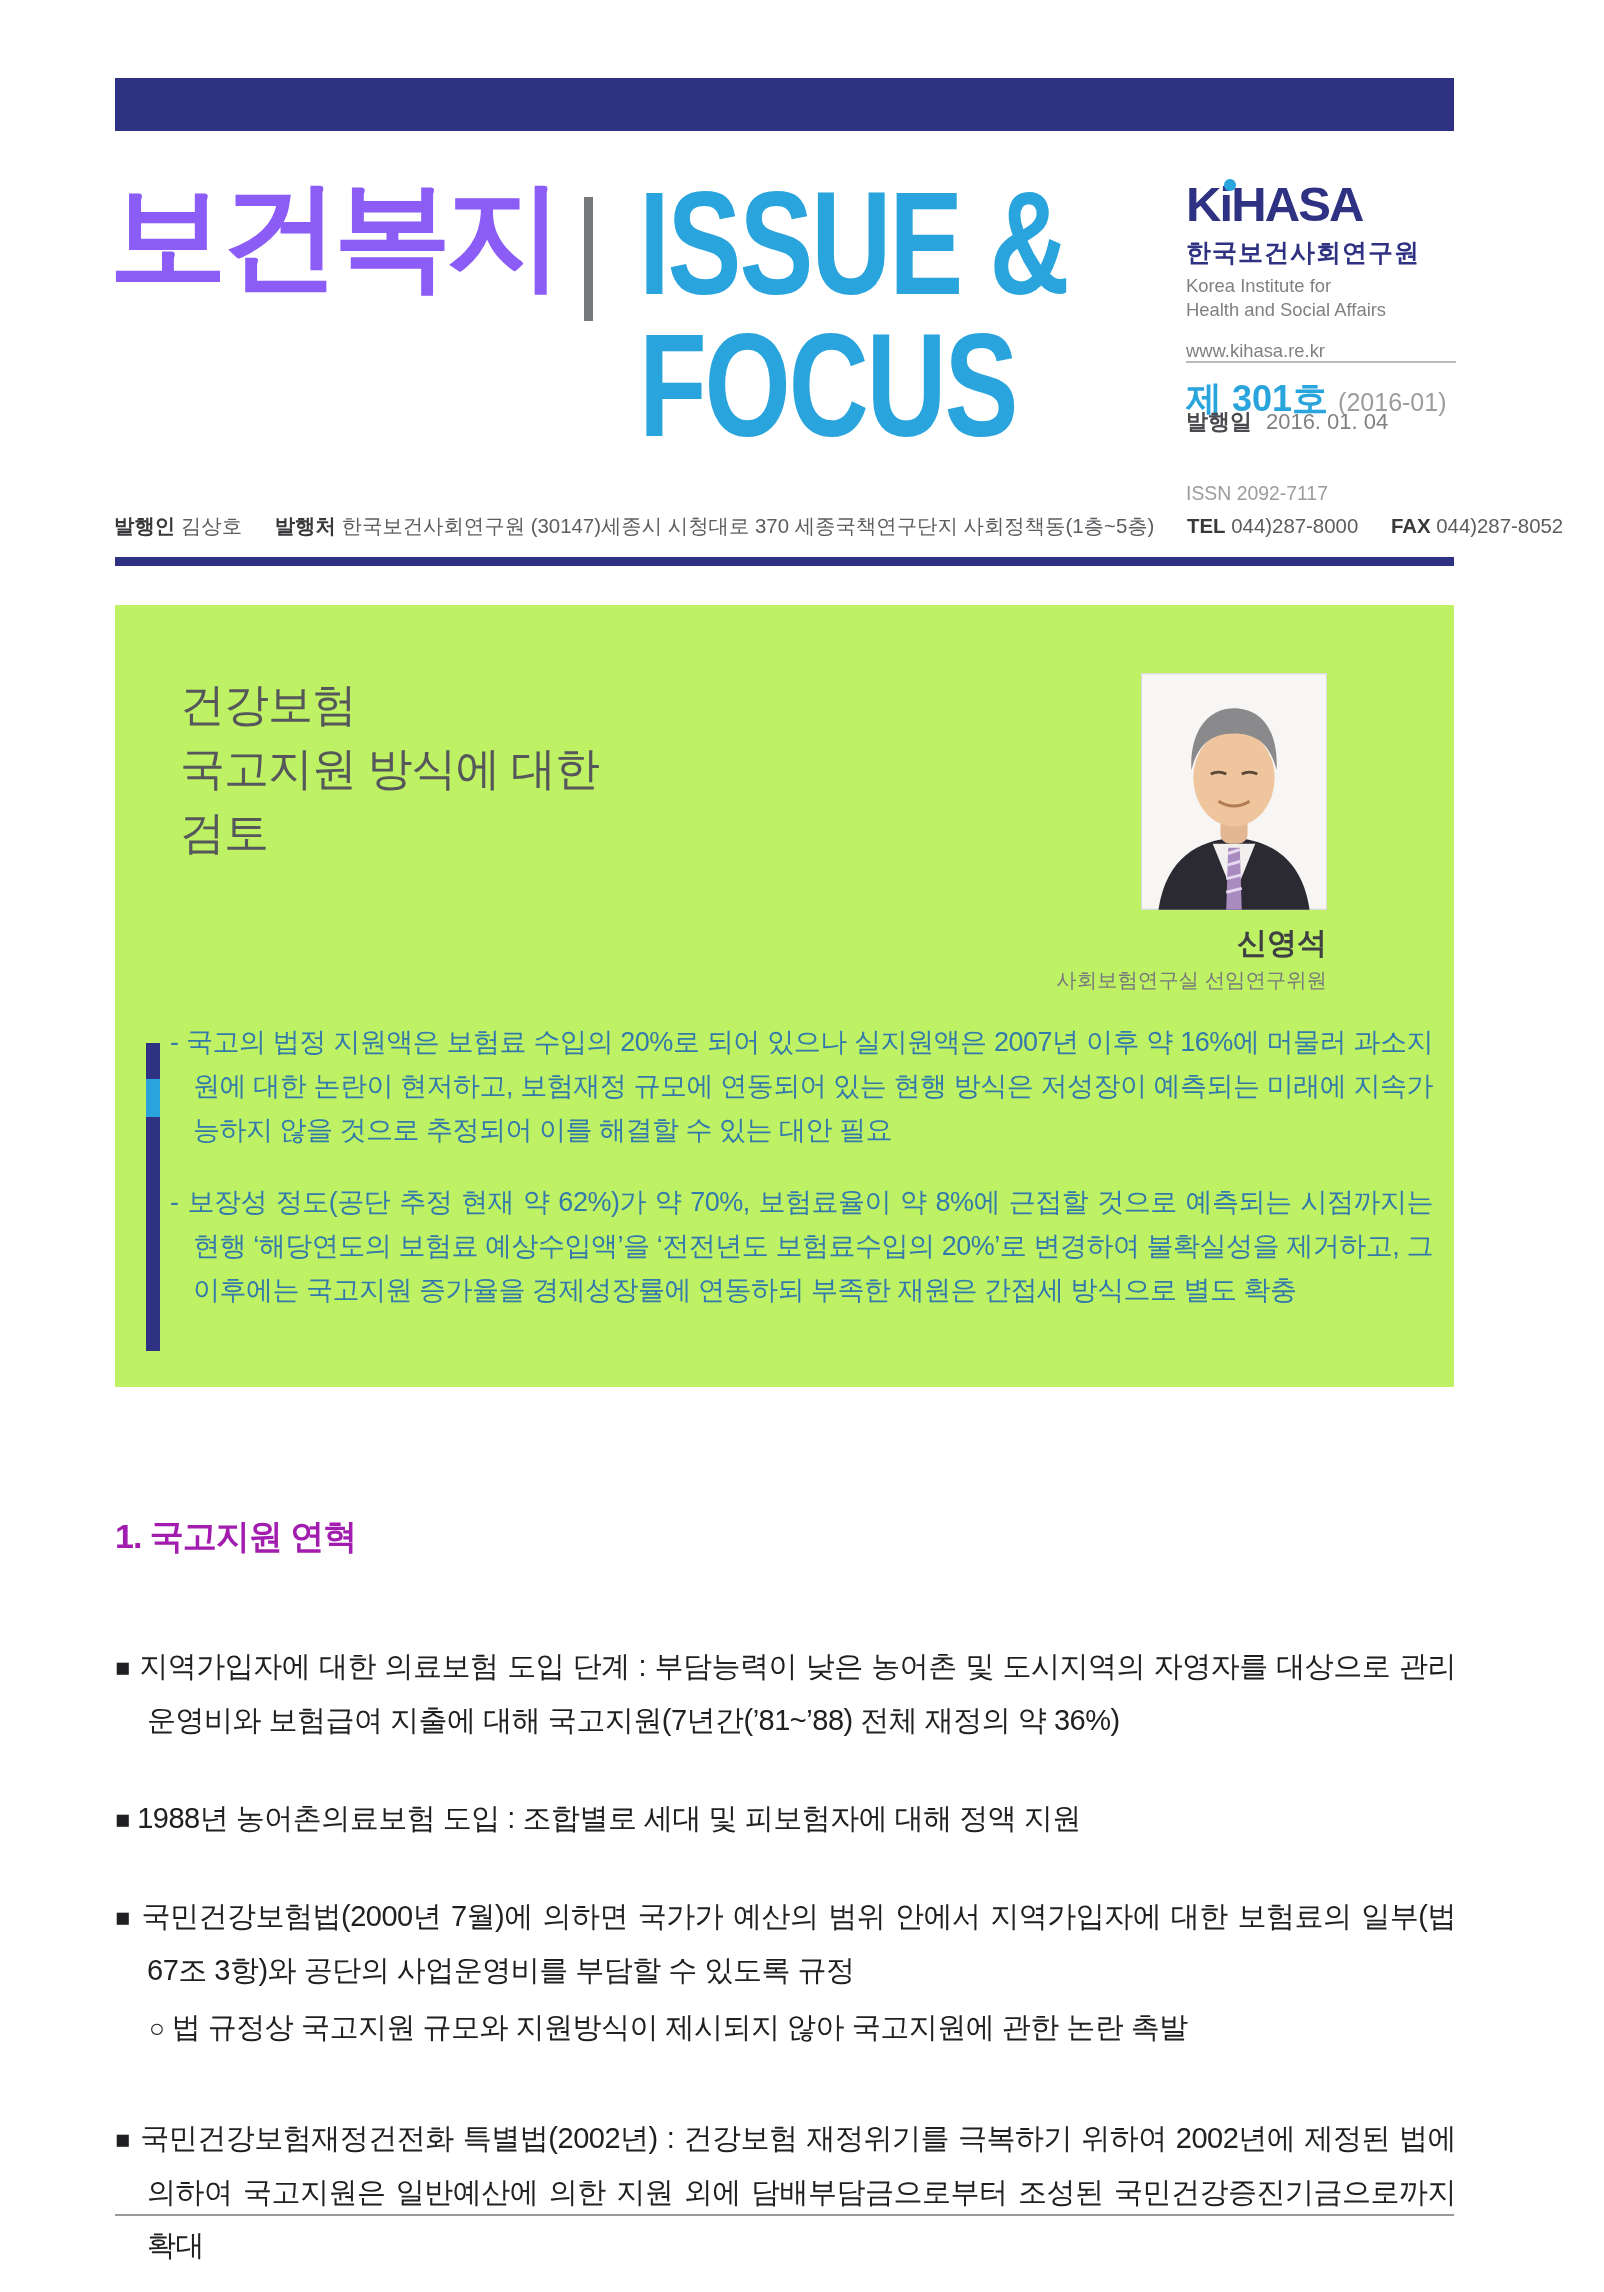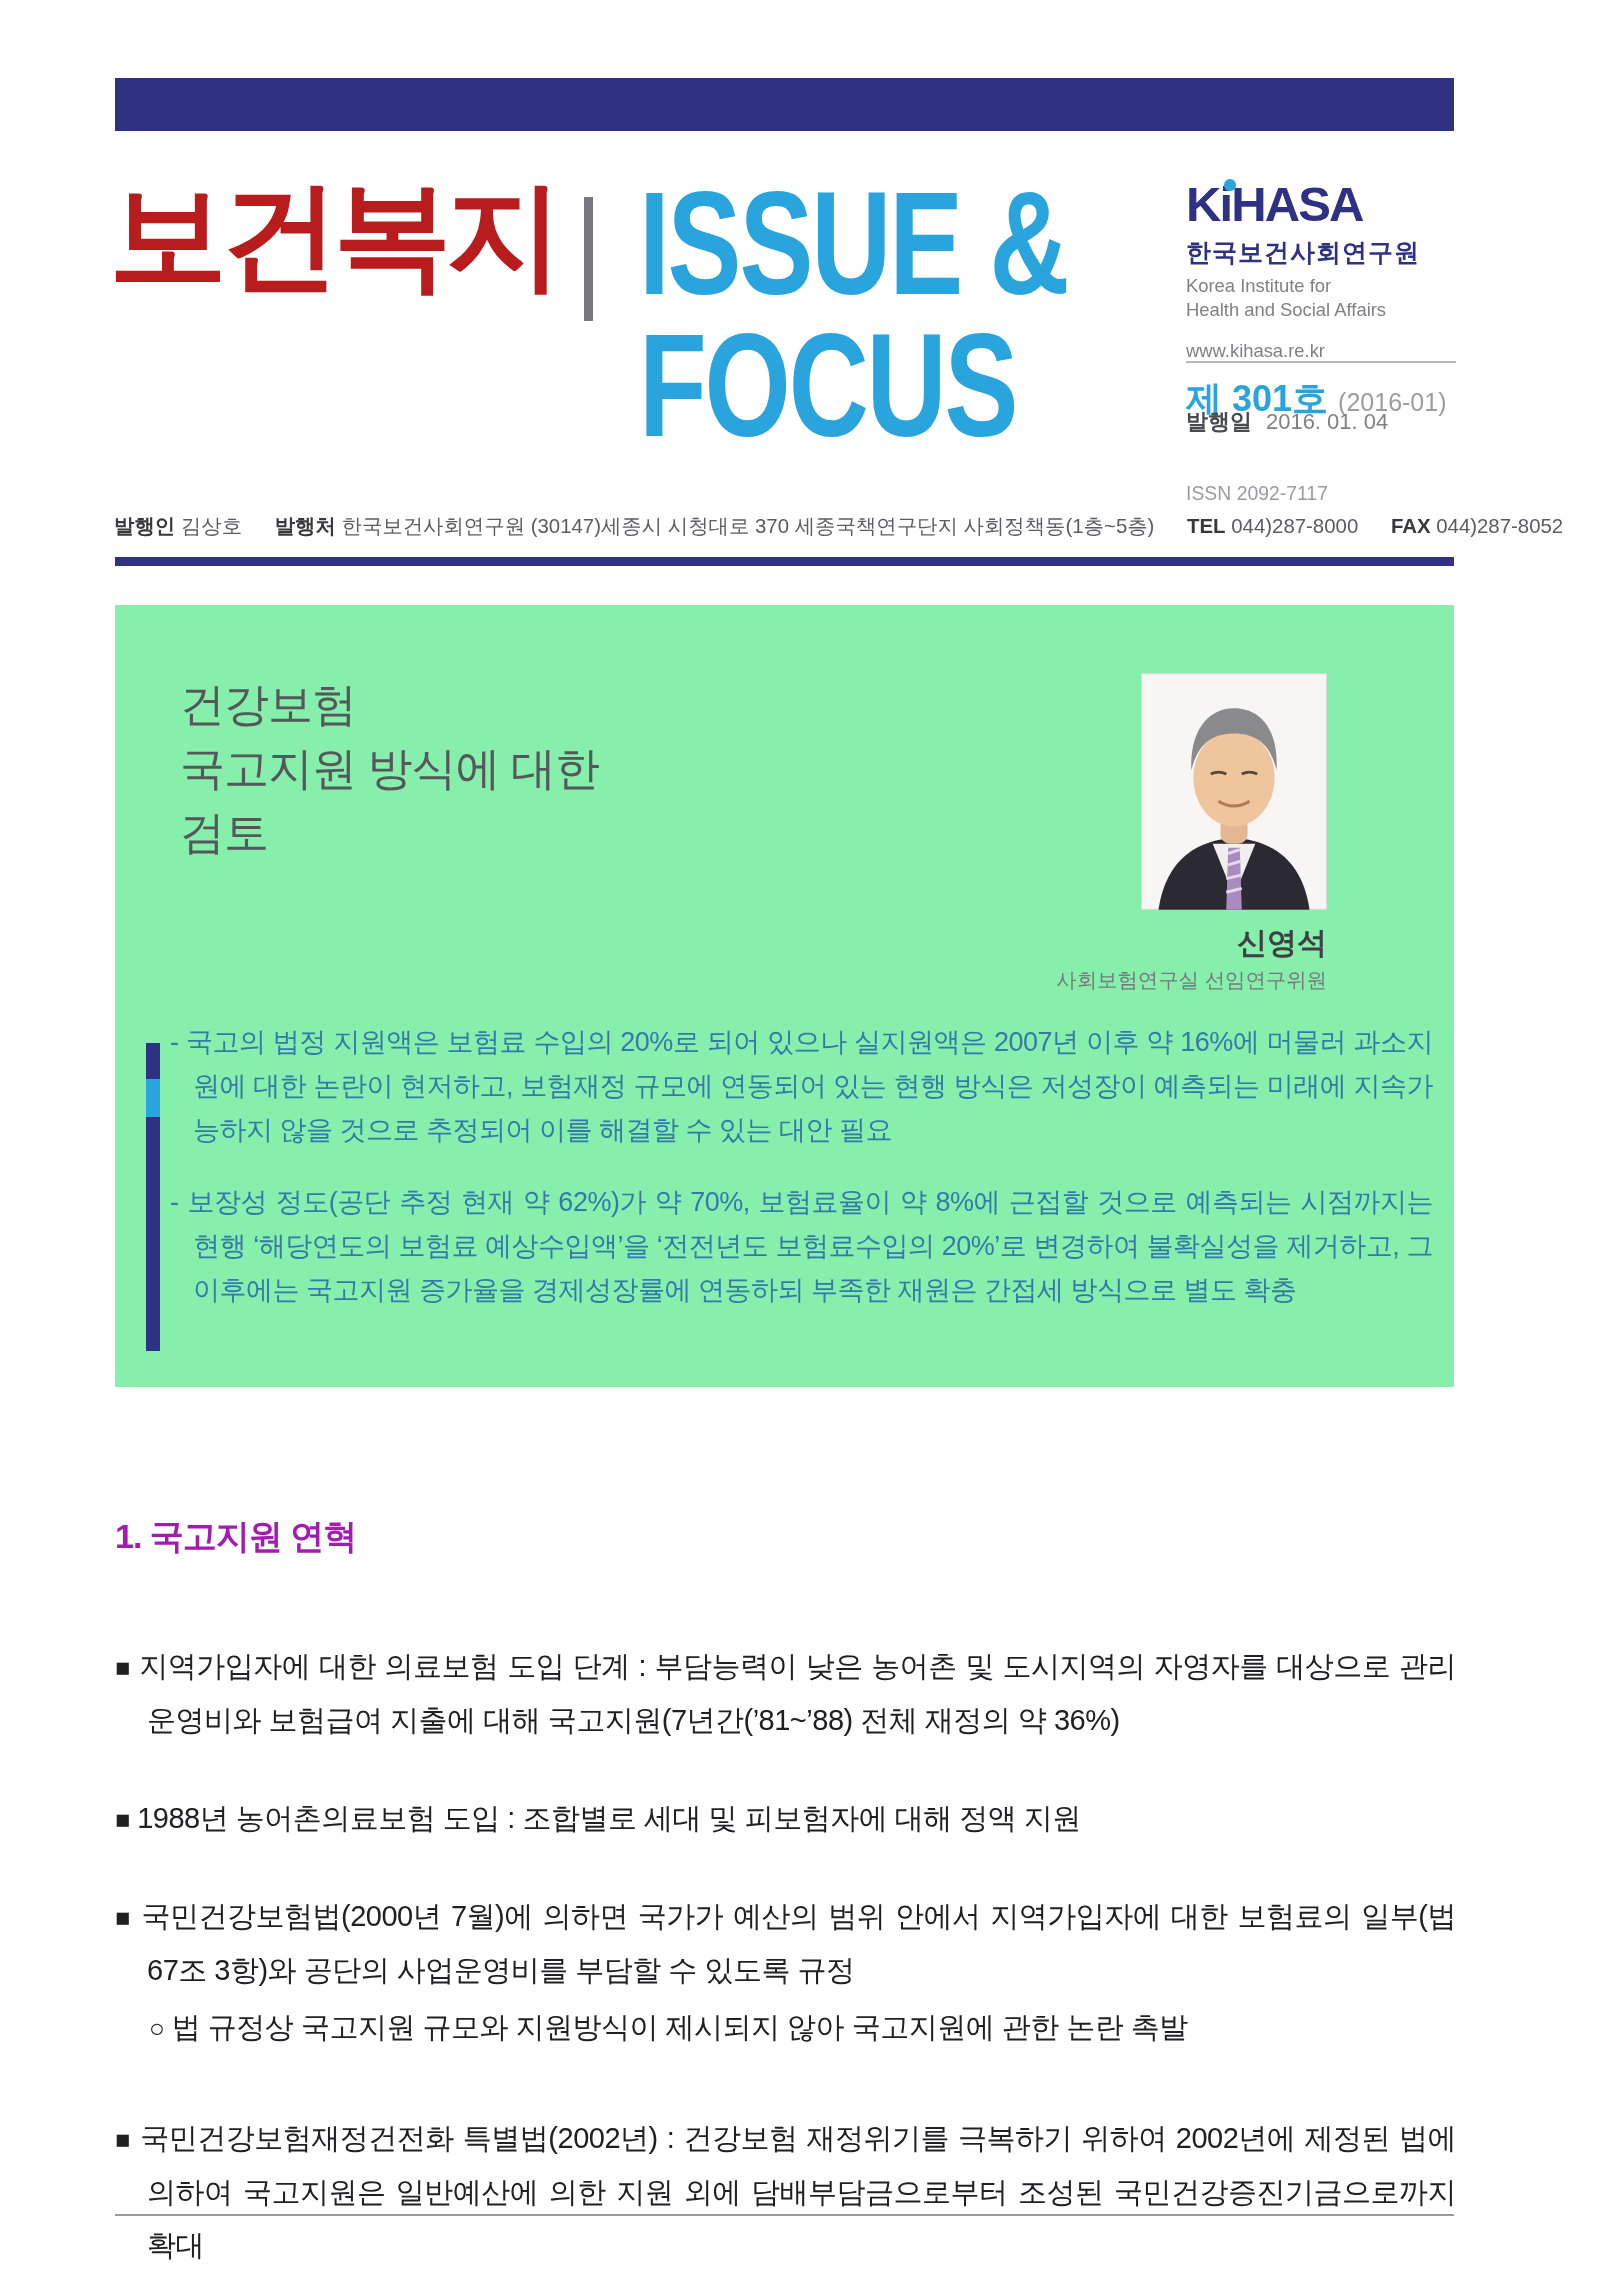--- a/index.html
+++ b/index.html
@@ -5,21 +5,21 @@
   html,body{margin:0;padding:0;}
   body{
     width:1605px;height:2293px;position:relative;background:#ffffff;
     font-family:"Liberation Sans","DejaVu Sans",sans-serif;
     color:#202022;overflow:hidden;
   }
   .abs{position:absolute;}
 
   
   .top-bar{left:115px;top:78px;width:1339px;height:53px;background:#2f3182;}
-  .masthead-kr{left:109px;top:171px;font-size:118px;font-weight:700;color:#b91c1c;letter-spacing:-5.8px;line-height:1.1;}
+  .masthead-kr{left:109px;top:171px;font-size:118px;font-weight:700;color:#8b5cf6;letter-spacing:-5.8px;line-height:1.1;}
   .masthead-divider{left:584px;top:197px;width:8.7px;height:124px;background:#77787b;}
   .masthead-en{left:639px;top:173px;font-size:146px;line-height:142px;font-weight:700;color:#29a4dc;
     letter-spacing:-2.9px;transform:scaleX(.76);transform-origin:left top;white-space:nowrap;}
 
   .logo-block{left:1186px;top:180px;width:270px;}
   .kihasa{position:relative;font-size:49px;font-weight:800;color:#2f3182;letter-spacing:-1.9px;line-height:1;}
   .kihasa-dot{position:absolute;left:38px;top:-1px;width:11.6px;height:11.6px;border-radius:50%;background:#29a4dc;}
   .logo-kr{font-size:25px;font-weight:700;color:#2f3182;margin-top:6.8px;letter-spacing:1px;}
   .logo-en{font-size:18.4px;line-height:24px;color:#808184;margin-top:5px;}
   .logo-url{font-size:18.4px;color:#808184;margin-top:18.4px;}
@@ -31,21 +31,21 @@
   .issue-date .lbl{font-weight:700;color:#4a4b4e;margin-right:7.8px;}
   .issue-issn{left:1186px;top:450px;font-size:19.4px;color:#9b9c9e;margin-top:32px;}
 
   .publisher{left:114px;top:512px;width:1343px;font-size:20.4px;color:#5b5c5f;white-space:nowrap;}
   .publisher .lbl{font-weight:700;color:#39393c;}
   .publisher .gap{display:inline-block;width:21.3px;}
 
   .thin-bar{left:115px;top:557px;width:1339px;height:8.7px;background:#2f3182;}
 
   
-  .cover-box{left:115px;top:605px;width:1339px;height:782px;background:#86efac;}
+  .cover-box{left:115px;top:605px;width:1339px;height:782px;background:#bef264;}
   .cover-title{position:absolute;left:65px;top:68px;font-size:45px;line-height:64px;color:#55575b;letter-spacing:-1px;}
   .photo{position:absolute;left:1026px;top:68px;width:186px;height:237px;background:#f4f4f4;}
   .photo svg{display:block;}
   .author-name{position:absolute;left:921px;top:318px;width:291px;text-align:right;font-size:30px;font-weight:700;color:#3f4043;}
   .author-role{position:absolute;left:824px;top:361px;width:388px;text-align:right;font-size:20.4px;color:#77787b;}
   .bar-seg{position:absolute;left:31px;width:13.6px;}
   .seg1{top:438px;height:36px;background:#2f3182;}
   .seg2{top:474px;height:39px;background:#29a4dc;}
   .seg3{top:512px;height:234px;background:#2f3182;}
   .summary{position:absolute;left:55px;top:415px;width:1263px;font-size:27px;line-height:44px;

